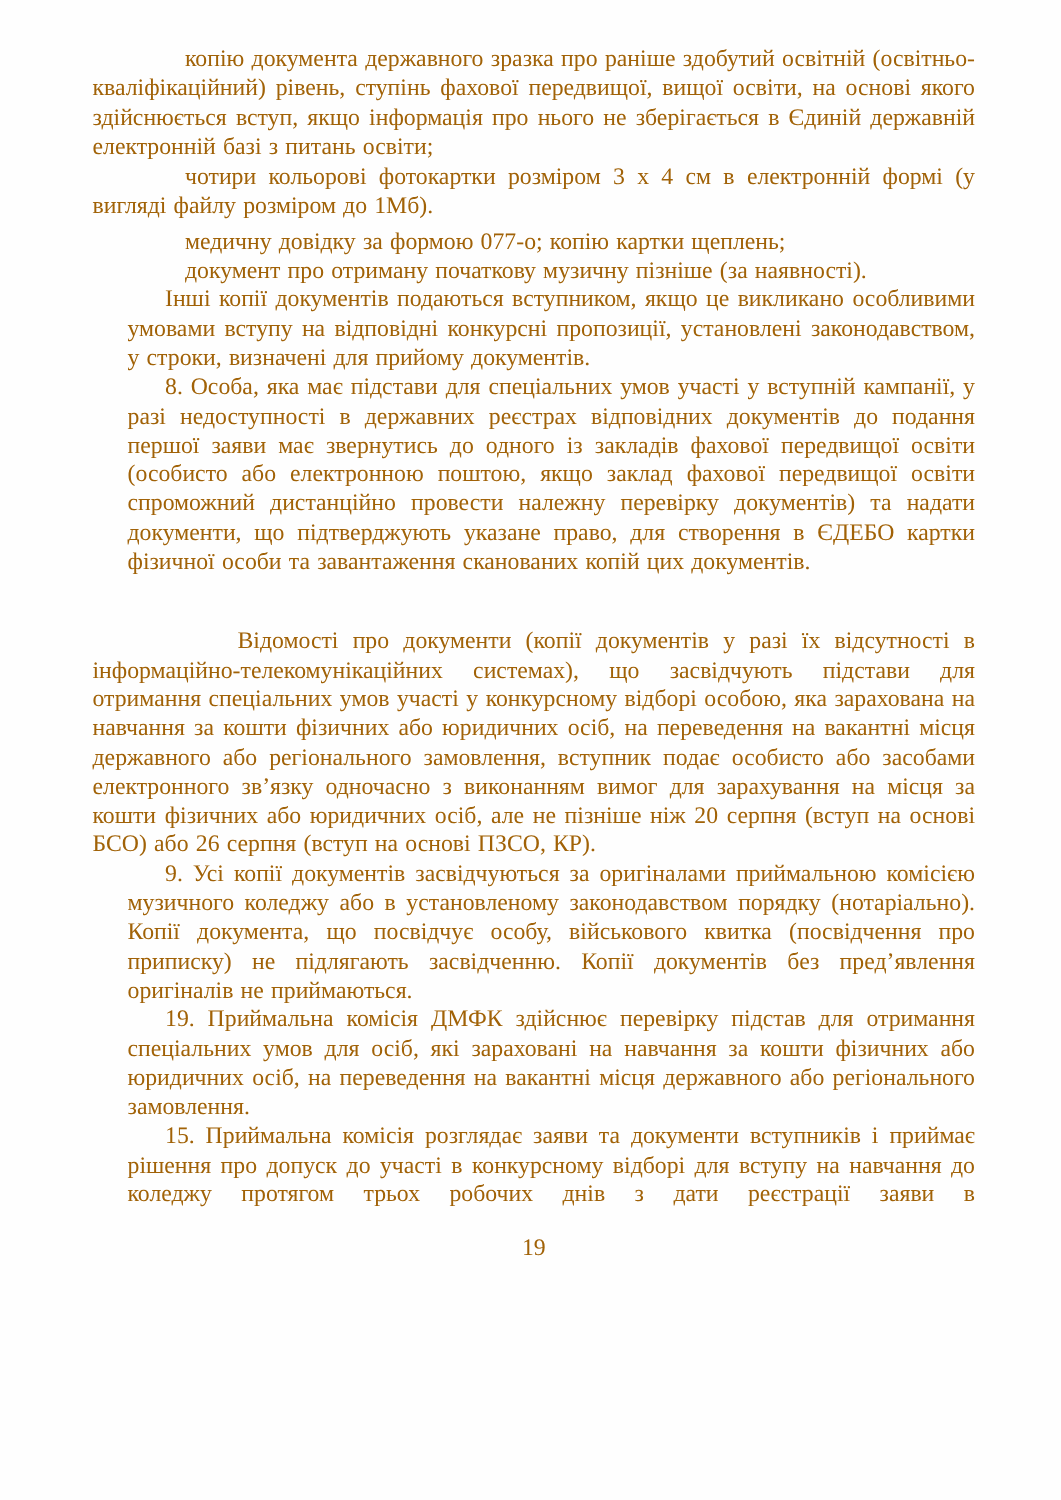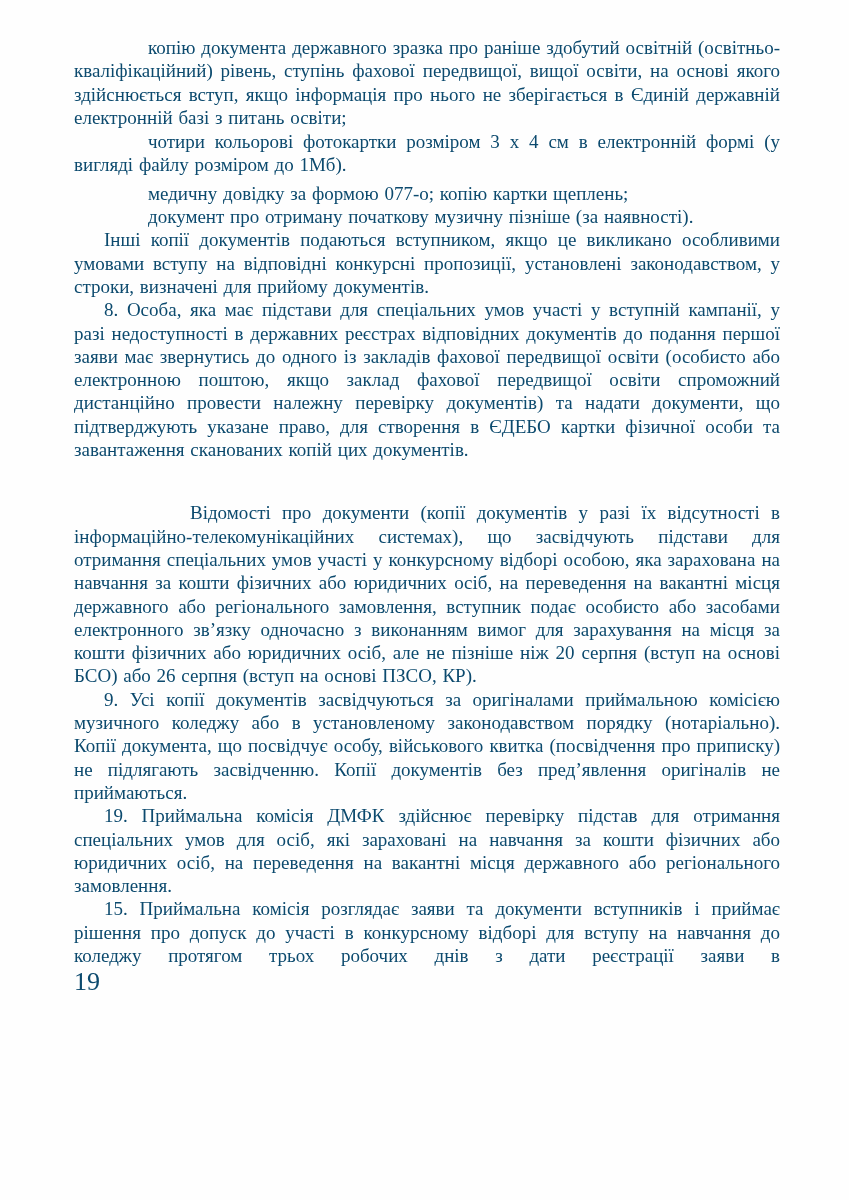--- a/index.html
+++ b/index.html
@@ -8,43 +8,43 @@
     background: #ffffff;
   }
   .page {
     position: relative;
     width: 849px;
     height: 1200px;
     box-sizing: border-box;
     background: #fefefe;
     padding: 36px 69px 0 74px;
     font-family: "Liberation Serif", "DejaVu Serif", serif;
-    color: #0c4a6e;
+    color: #a16207;
     overflow: hidden;
   }
   .body-text {
     width: 100%;
   }
   .para {
     margin: 0;
     font-size: 19px;
     line-height: 23.3px;
     text-align: justify;
     word-spacing: 1px;
   }
-  .ind-sm { text-indent: 30px; }
+  .ind-sm { text-indent: 30px; margin-left: 28px; }
   .ind-lg { text-indent: 74px; }
   .ind-xl { text-indent: 116px; margin-top: 40px; }
   .sp-lg  { margin-top: 1px; }
   .sp-sm  { margin-top: 5px; }
   .cont   { text-align-last: justify; }
   .footer {
-    margin-top: 3px;
-    text-align: left;
-    font-size: 26px;
+    margin-top: 20px;
+    text-align: center;
+    font-size: 19px;
     line-height: 23.3px;
   }
 </style>
 </head>
 <body>
 
 <div class="page">
   <div class="body-text">
     <p class="para ind-lg">копію документа державного зразка про раніше здобутий освітній (освітньо-кваліфікаційний) рівень, ступінь фахової передвищої, вищої освіти, на основі якого здійснюється вступ, якщо інформація про нього не зберігається в Єдиній державній електронній базі з питань освіти;</p>
     <p class="para ind-lg sp-lg">чотири кольорові фотокартки розміром 3 х 4 см в електронній формі (у вигляді файлу розміром до 1Мб).</p>

